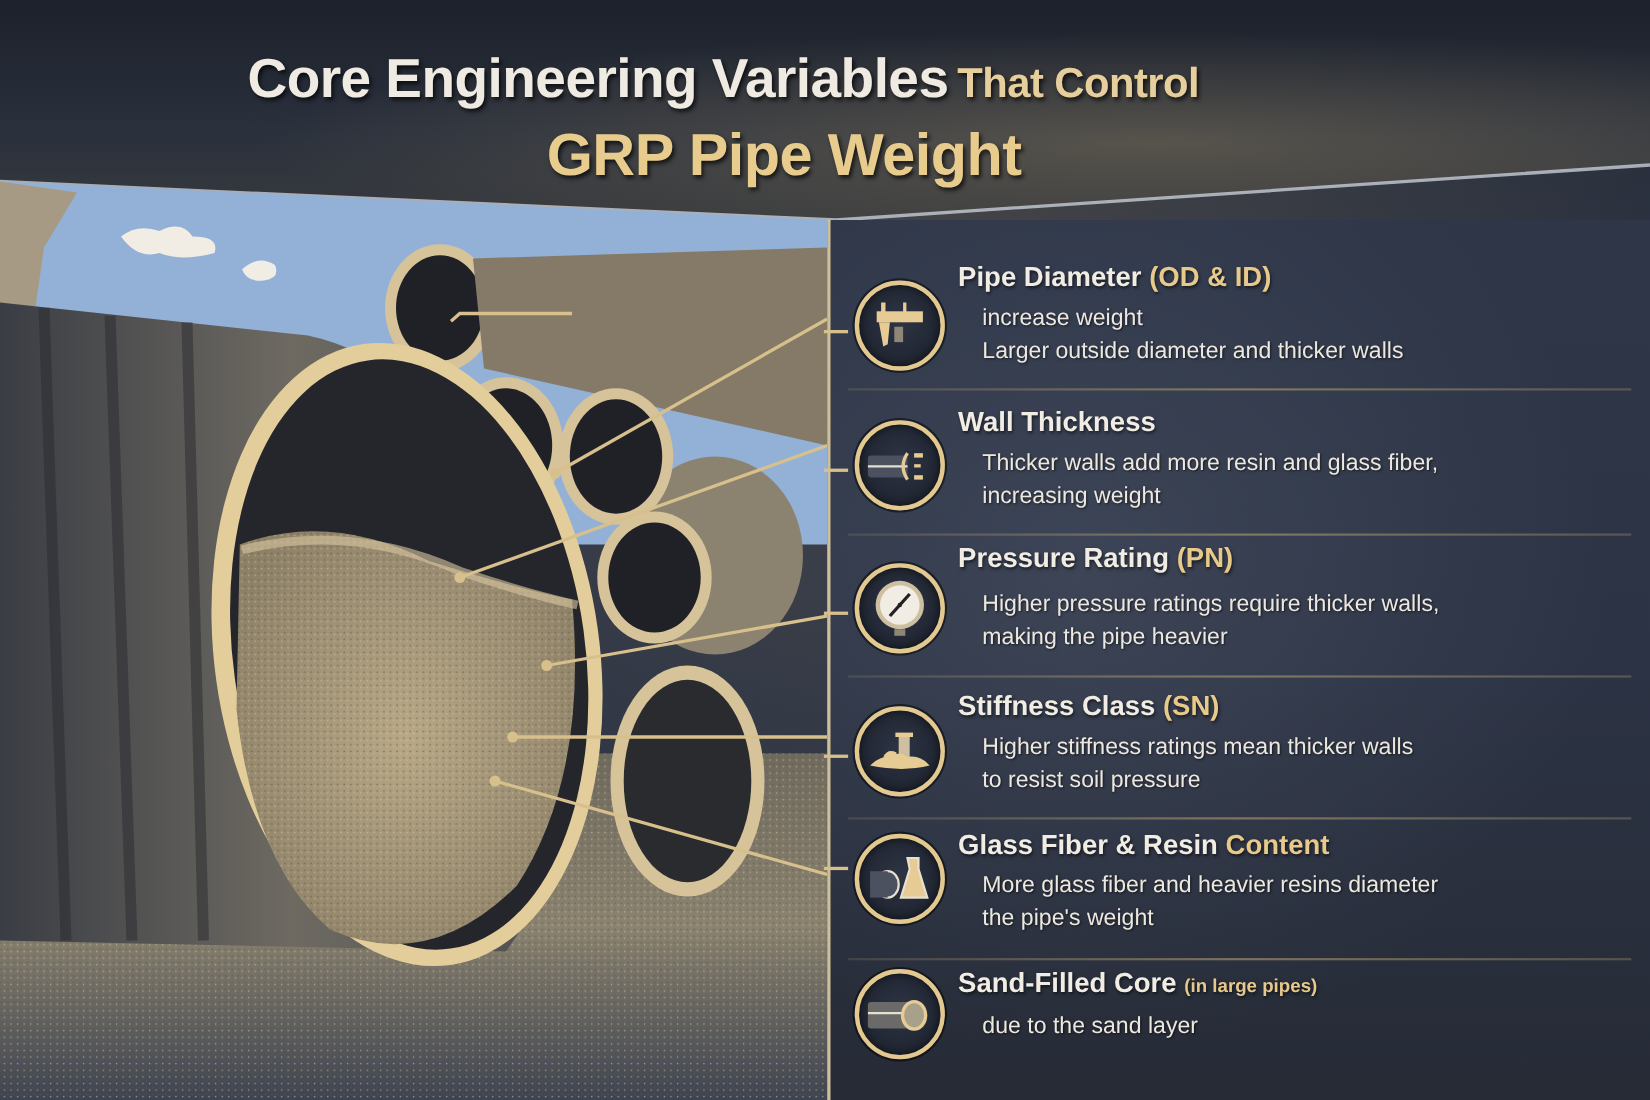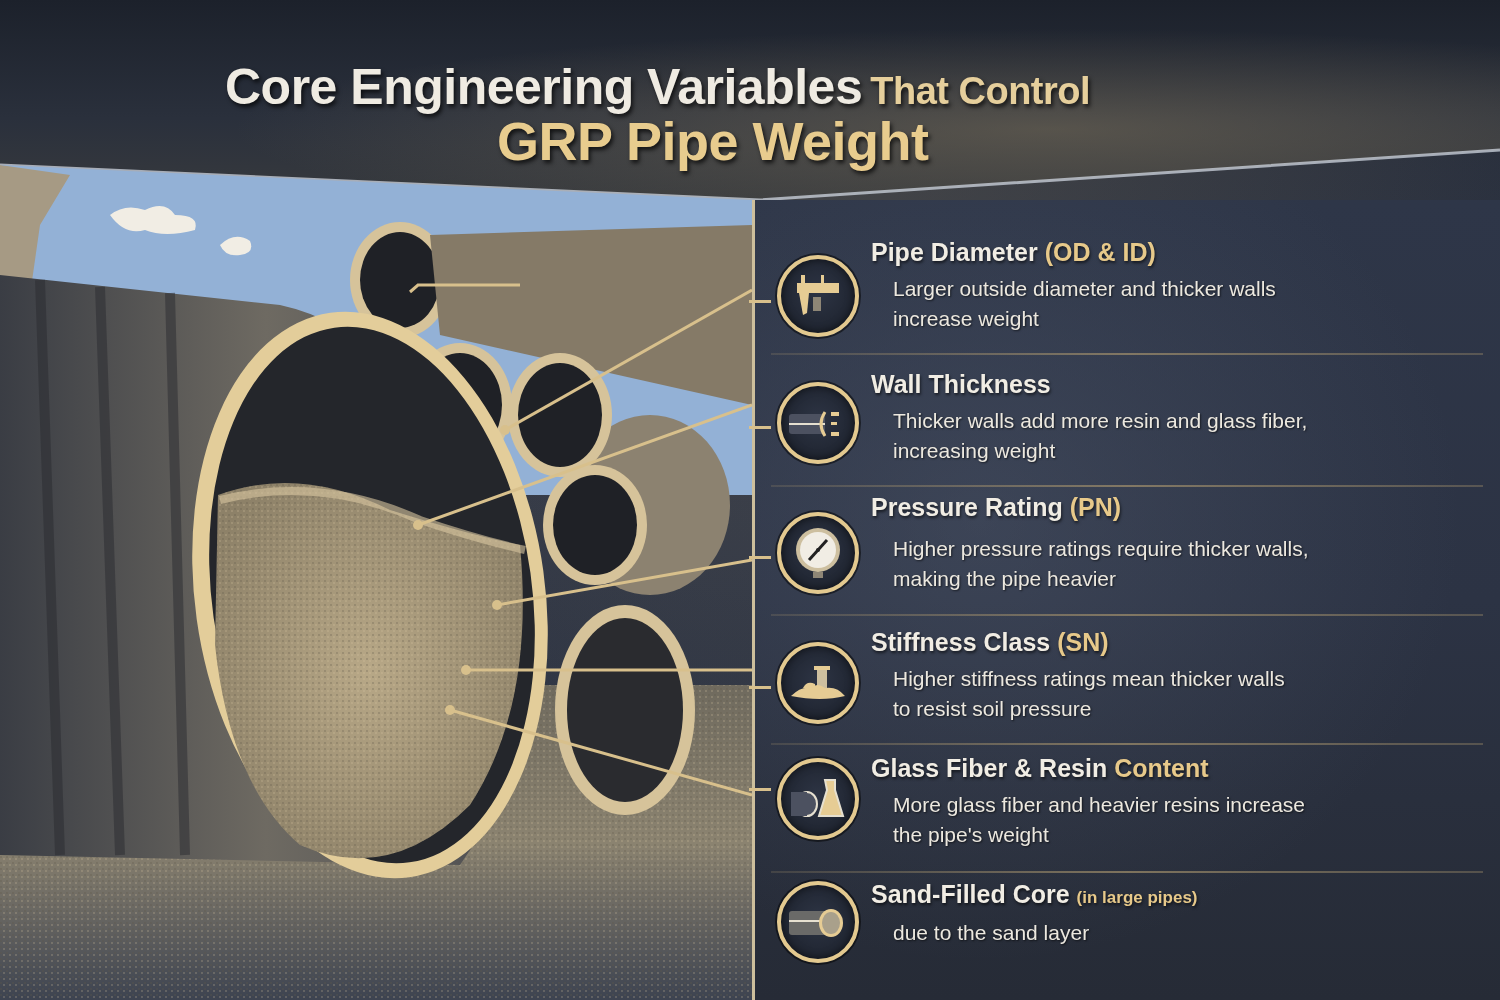--- a/index.html
+++ b/index.html
@@ -9,21 +9,21 @@
       radial-gradient(ellipse at 55% 10%, rgba(120,110,90,0.35), rgba(0,0,0,0) 60%),
       linear-gradient(180deg,#262c38 0%,#2f3646 40%,#2b3241 100%);}
   
   .header{position:absolute;left:0;top:0;width:1500px;height:215px;
     background:
       radial-gradient(ellipse at 70% 60%, rgba(140,125,95,0.45), rgba(0,0,0,0) 55%),
       linear-gradient(180deg,#1c212b 0%,#2a303c 55%,#3a3c3e 100%);
     clip-path:polygon(0 0,1500px 0,1500px 150px,760px 200px,0 165px);}
   .header-edge{position:absolute;left:0;top:0;width:1500px;height:215px;pointer-events:none;}
   .title-line1{position:absolute;left:225px;top:42px;white-space:nowrap;font-weight:bold;letter-spacing:-0.5px;
-    text-shadow:2px 3px 4px rgba(0,0,0,0.7);margin-top:16px;}
+    text-shadow:2px 3px 4px rgba(0,0,0,0.7);}
   .title-main{font-size:50px;color:#efebe2;}
   .title-sub{font-size:38px;color:#e6cf9c;margin-left:8px;}
   .title-line2{position:absolute;left:497px;top:110px;font-size:54px;font-weight:bold;color:#e8cc8e;letter-spacing:-0.5px;
     text-shadow:2px 3px 4px rgba(0,0,0,0.7);white-space:nowrap;}
 
   
   .photo{position:absolute;left:0;top:165px;width:752px;height:835px;overflow:hidden;
     clip-path:polygon(0 0,752px 35px,752px 835px,0 835px);}
   .photo svg{display:block;}
 
@@ -153,22 +153,22 @@
           <rect x="40" y="16" width="3" height="10" fill="#e6cc94"></rect>
           <path d="M18,34 L28,34 L26,54 L22,56 Z" fill="#e6cc94"></path>
           <rect x="32" y="38" width="8" height="14" fill="#8e8676"></rect>
         </svg>
       </div>
       <div class="item-title" style="top:8px;">
         <span>Pipe Diameter</span>
         <span class="accent">(OD &amp; ID)</span>
       </div>
       <div class="item-desc" style="top:44px;">
+        <div>increase weight</div>
         <div>Larger outside diameter and thicker walls</div>
-        <div>increase weight</div>
       </div>
     </div>
     <div class="divider" style="top:153px;"></div>
 
     <div class="item" style="top:160px;">
       <div class="connector" style="top:66px;"></div>
       <div class="icon-circle" style="top:22px;">
         <svg viewBox="0 0 74 74">
           <rect x="8" y="28" width="36" height="20" rx="3" fill="#4c5160"></rect>
           <line x1="8" y1="38" x2="44" y2="38" stroke="#e6e0d0" stroke-width="2"></line>
@@ -239,21 +239,21 @@
           <ellipse cx="26" cy="42" rx="10" ry="12" fill="#4c5160" stroke="#e6e0d0" stroke-width="2"></ellipse>
           <rect x="10" y="30" width="16" height="24" fill="#4c5160"></rect>
           <path d="M44,18 L54,18 L54,28 L62,54 L38,54 L46,28 Z" fill="#e6cc94" stroke="#e6e0d0" stroke-width="2"></path>
         </svg>
       </div>
       <div class="item-title" style="top:6px;">
         <span>Glass Fiber &amp; Resin</span>
         <span class="accent">Content</span>
       </div>
       <div class="item-desc" style="top:42px;">
-        <div>More glass fiber and heavier resins increase</div>
+        <div>More glass fiber and heavier resins diameter</div>
         <div>the pipe's weight</div>
       </div>
     </div>
     <div class="divider" style="top:671px;"></div>
 
     <div class="item" style="top:676px;">
       <div class="icon-circle" style="top:5px;">
         <svg viewBox="0 0 74 74">
           <rect x="8" y="26" width="40" height="24" rx="3" fill="#6a6a68"></rect>
           <line x1="8" y1="36" x2="44" y2="36" stroke="#e6e0d0" stroke-width="2"></line>

